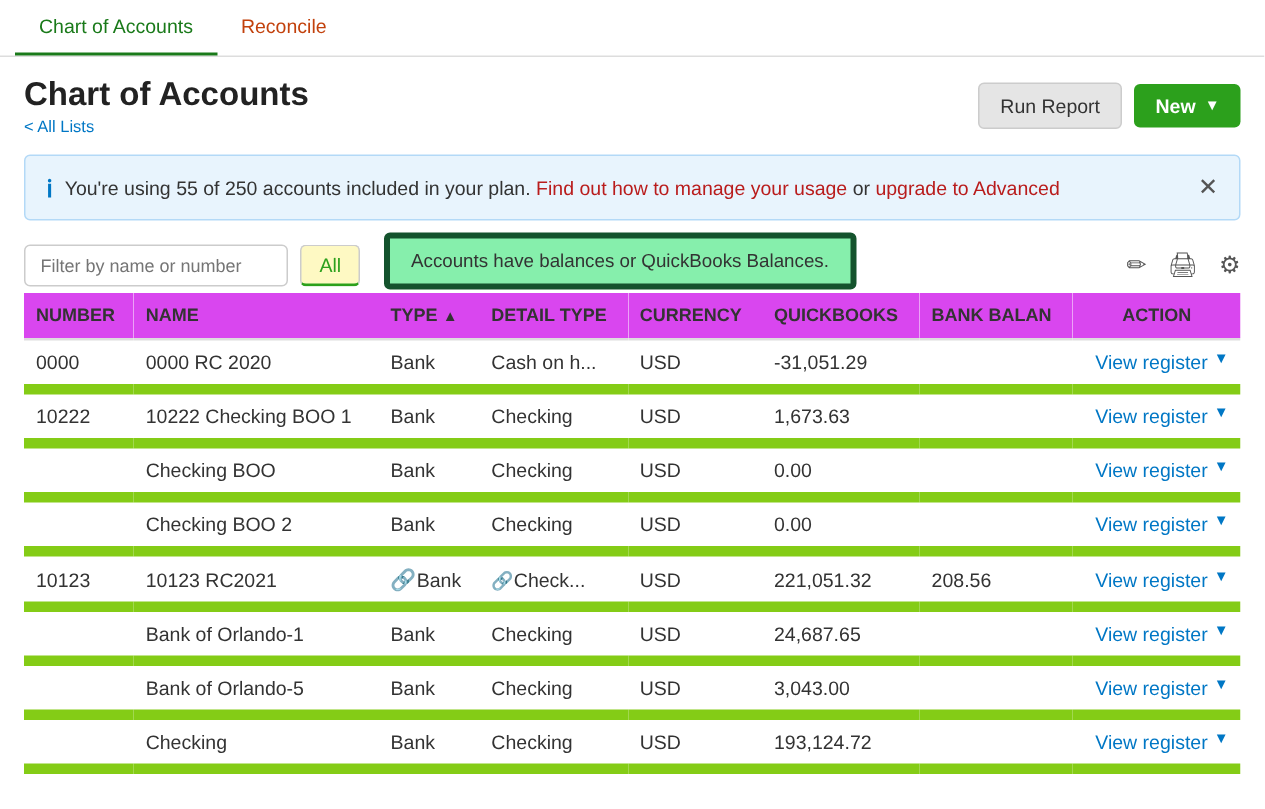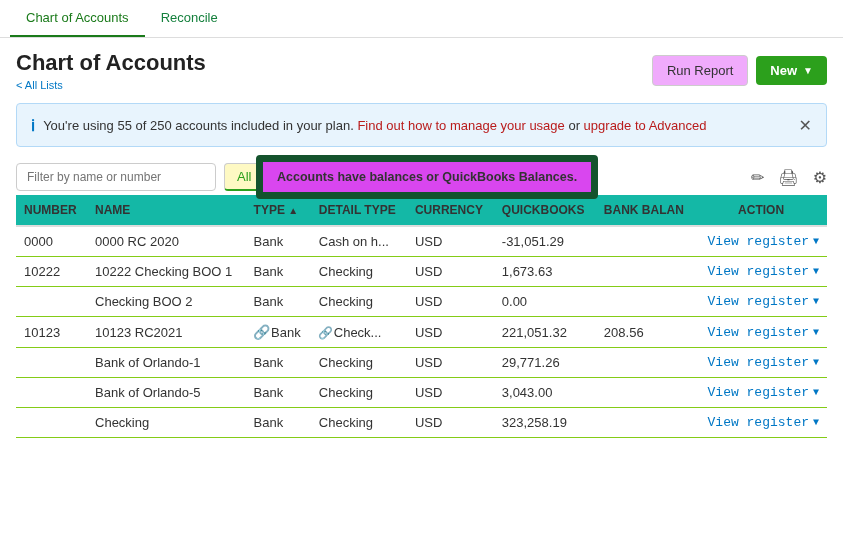--- a/index.html
+++ b/index.html
@@ -1,63 +1,63 @@
 <!DOCTYPE html>
 <html><head>
   <meta charset="utf-8">
   <style>
     * { box-sizing: border-box; margin: 0; padding: 0; }
     body { font-family: Arial, sans-serif; font-size: 13px; background: #fff; color: #333; width: 843px; height: 539px; overflow: hidden; }
 
     
     .tabs { display: flex; border-bottom: 1px solid #ddd; padding: 0 10px; background: #fff; }
-    .tab { padding: 10px 16px; cursor: pointer; font-size: 13px; color: #15803d; border-bottom: 2px solid transparent; }
+    .tab { padding: 10px 16px; cursor: pointer; font-size: 13px; color: #c2410c; border-bottom: 2px solid transparent; }
     .tab.active { color: #1a7a1a; border-bottom: 2px solid #1a7a1a; font-weight: 500; }
 
     
     .header { display: flex; align-items: center; justify-content: space-between; padding: 12px 16px 4px 16px; }
     .header-left h1 { font-size: 22px; font-weight: 600; color: #222; }
     .header-left .back-link { color: #0077c5; font-size: 11px; cursor: pointer; display: flex; align-items: center; gap: 3px; margin-top: 3px; }
     .header-right { display: flex; gap: 8px; align-items: center; }
 
     
-    .btn-report { border: 1px solid #ccc; background: #f0abfc; padding: 7px 14px; border-radius: 4px; cursor: pointer; font-size: 13px; color: #333; }
+    .btn-report { border: 1px solid #ccc; background: #e5e5e5; padding: 7px 14px; border-radius: 4px; cursor: pointer; font-size: 13px; color: #333; }
     .btn-new { background: #2ca01c; color: #fff; border: none; padding: 7px 14px; border-radius: 4px; cursor: pointer; font-size: 13px; font-weight: 600; display: flex; align-items: center; gap: 6px; }
     .btn-new .arrow { font-size: 10px; }
 
     
     .info-banner { background: #e8f4fd; border: 1px solid #b3d9f7; margin: 8px 16px; padding: 10px 14px; border-radius: 4px; display: flex; align-items: center; justify-content: space-between; }
     .info-banner-left { display: flex; align-items: center; gap: 8px; }
     .info-icon { color: #0077c5; font-size: 16px; font-weight: bold; }
     .info-text { font-size: 13px; color: #333; }
     .info-text a { color: #b91c1c; cursor: pointer; }
     .close-btn { cursor: pointer; color: #555; font-size: 16px; }
 
     
     .tooltip-container { position: relative; display: flex; justify-content: center; margin: 4px 16px 2px 16px; }
-    .tooltip-box { background: #d946ef; border: 7px solid #14532d; padding: 8px 14px; border-radius: 4px; font-size: 12.5px; color: #333; font-weight: 700; position: absolute; left: 240px; top: 0; z-index: 10; white-space: nowrap; }
+    .tooltip-box { background: #86efac; border: 4px solid #14532d; padding: 8px 14px; border-radius: 4px; font-size: 12.5px; color: #333; font-weight: 400; position: absolute; left: 240px; top: 0; z-index: 10; white-space: nowrap; }
 
     
     .filter-bar { display: flex; align-items: center; gap: 8px; padding: 6px 16px 4px 16px; }
-    .filter-input { border: 1px solid #ccc; border-radius: 4px; padding: 6px 10px; font-size: 12px; color: #4d7c0f; width: 200px; }
+    .filter-input { border: 1px solid #ccc; border-radius: 4px; padding: 6px 10px; font-size: 12px; color: #4d7c0f; width: 176px; }
     .filter-btn { border: 1px solid #ccc; background: #fef9c3; padding: 5px 12px; border-radius: 4px; cursor: pointer; font-size: 13px; color: #333; }
     .filter-btn.active { border-bottom: 2px solid #2ca01c; color: #2ca01c; }
     .filter-actions { margin-left: auto; display: flex; gap: 14px; align-items: center; color: #555; }
     .filter-actions span { cursor: pointer; font-size: 16px; }
 
     
     .table-container { margin: 0 16px; overflow: auto; height: 340px; }
     table { width: 100%; border-collapse: collapse; }
-    thead th { font-size: 12px; font-weight: 700; color: #333; text-transform: uppercase; border-bottom: 2px solid #ddd; padding: 8px 8px; text-align: left; background: #14b8a6; position: sticky; top: 0; }
+    thead th { font-size: 12px; font-weight: 700; color: #333; text-transform: uppercase; border-bottom: 2px solid #ddd; padding: 8px 8px; text-align: left; background: #d946ef; position: sticky; top: 0; }
     thead th.right { text-align: center; margin-top: 14px; }
-    tbody tr { border-bottom: 1px solid #84cc16; }
+    tbody tr { border-bottom: 7px solid #84cc16; }
     tbody td { padding: 7px 8px; font-size: 13px; color: #333; }
     .view-register { color: #0077c5; cursor: pointer; font-size: 13px; }
     .sort-arrow { font-size: 10px; }
-    .action-cell { display: flex; align-items: center; justify-content: flex-end; gap: 4px; font-family: Liberation Mono, monospace; }
+    .action-cell { display: flex; align-items: flex-start; justify-content: flex-end; gap: 4px; }
     .action-cell .dropdown-arrow { font-size: 10px; color: #0077c5; }
   </style>
 </head>
 <body>
 
 <div class="tabs">
   <div class="tab active">Chart of Accounts</div>
   <div class="tab">Reconcile</div>
 </div>
 
@@ -144,20 +144,35 @@
     <td></td>
     <td>
       <div class="action-cell">
         <span class="view-register">View register</span>
         <span class="dropdown-arrow">▼</span>
       </div>
     </td>
   </tr>
         <tr>
     <td></td>
+    <td>Checking BOO</td>
+    <td>Bank</td>
+    <td>Checking</td>
+    <td>USD</td>
+    <td>0.00</td>
+    <td></td>
+    <td>
+      <div class="action-cell">
+        <span class="view-register">View register</span>
+        <span class="dropdown-arrow">▼</span>
+      </div>
+    </td>
+  </tr>
+        <tr>
+    <td></td>
     <td>Checking BOO 2</td>
     <td>Bank</td>
     <td>Checking</td>
     <td>USD</td>
     <td>0.00</td>
     <td></td>
     <td>
       <div class="action-cell">
         <span class="view-register">View register</span>
         <span class="dropdown-arrow">▼</span>
@@ -178,21 +193,21 @@
         <span class="dropdown-arrow">▼</span>
       </div>
     </td>
   </tr>
         <tr>
     <td></td>
     <td>Bank of Orlando-1</td>
     <td>Bank</td>
     <td>Checking</td>
     <td>USD</td>
-    <td>29,771.26</td>
+    <td>24,687.65</td>
     <td></td>
     <td>
       <div class="action-cell">
         <span class="view-register">View register</span>
         <span class="dropdown-arrow">▼</span>
       </div>
     </td>
   </tr>
         <tr>
     <td></td>
@@ -208,21 +223,21 @@
         <span class="dropdown-arrow">▼</span>
       </div>
     </td>
   </tr>
         <tr>
     <td></td>
     <td>Checking</td>
     <td>Bank</td>
     <td>Checking</td>
     <td>USD</td>
-    <td>323,258.19</td>
+    <td>193,124.72</td>
     <td></td>
     <td>
       <div class="action-cell">
         <span class="view-register">View register</span>
         <span class="dropdown-arrow">▼</span>
       </div>
     </td>
   </tr>
       </tbody>
   </table>

